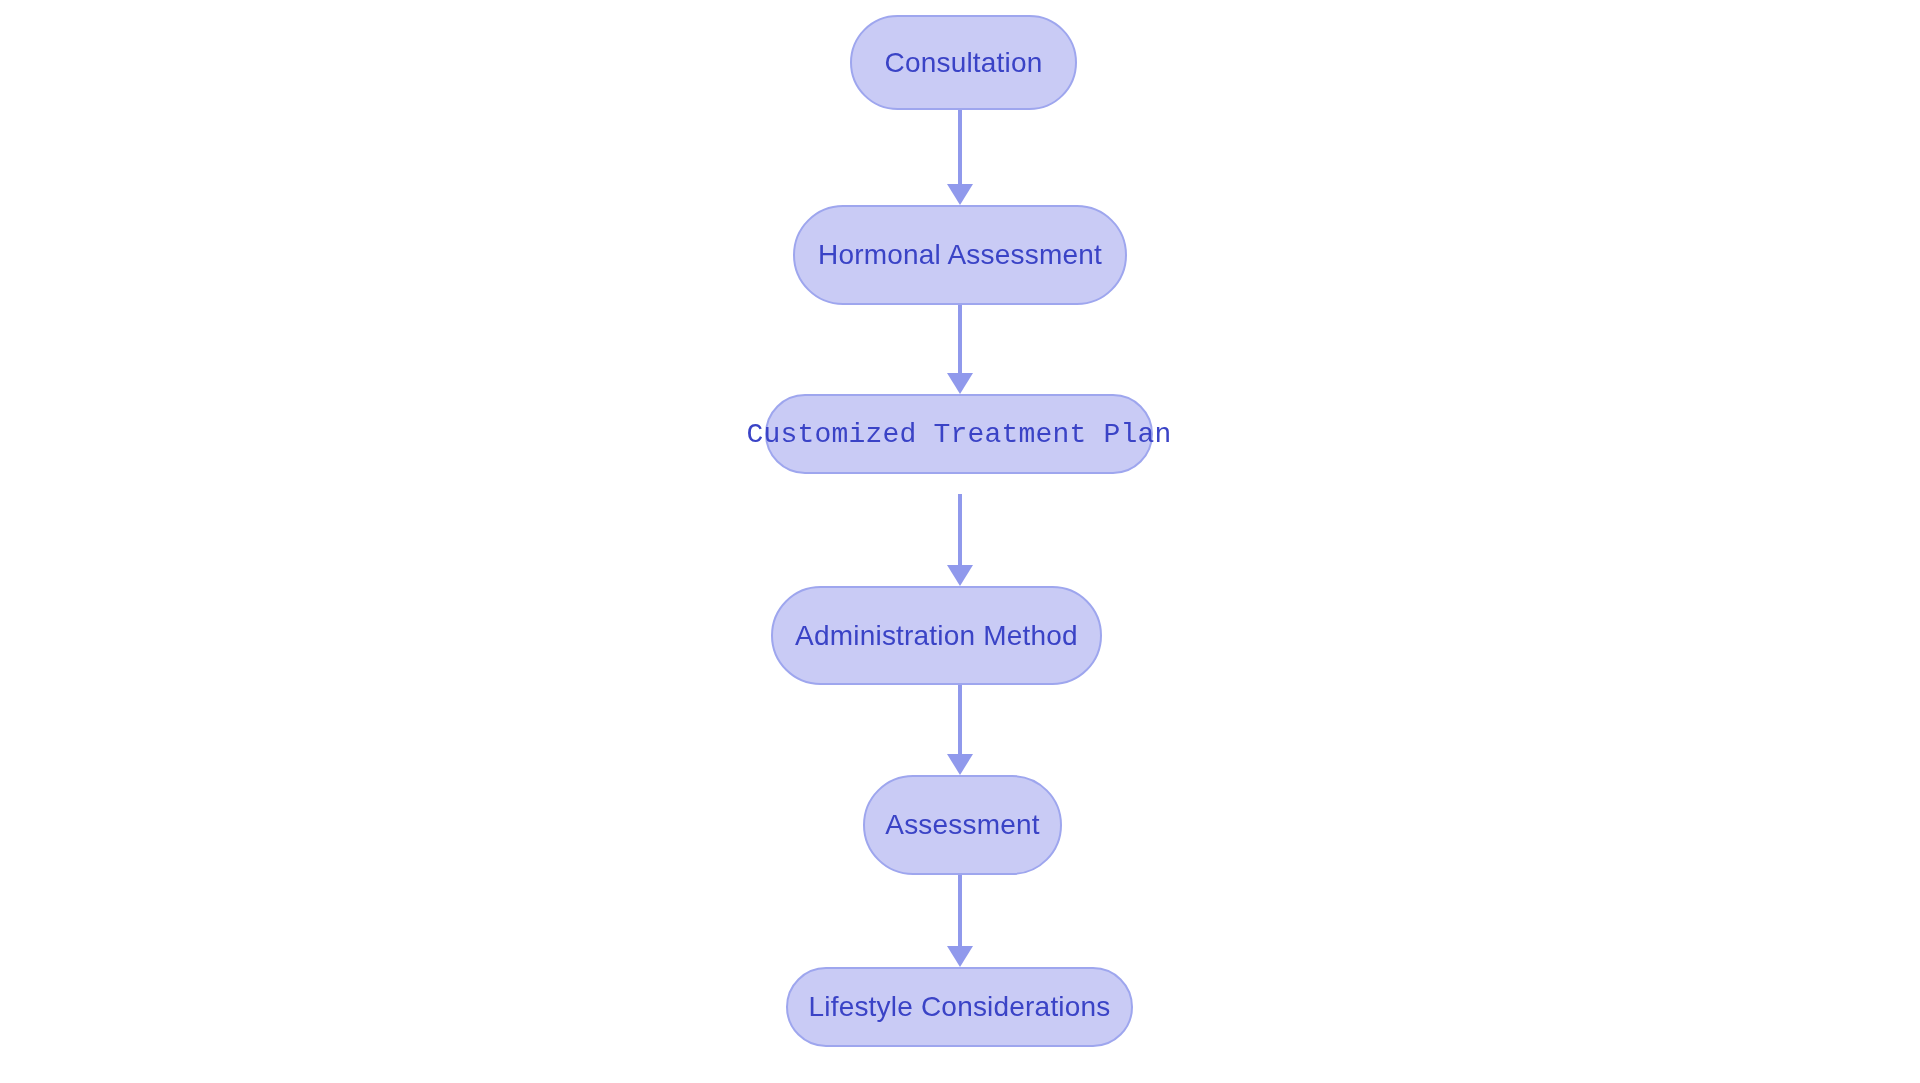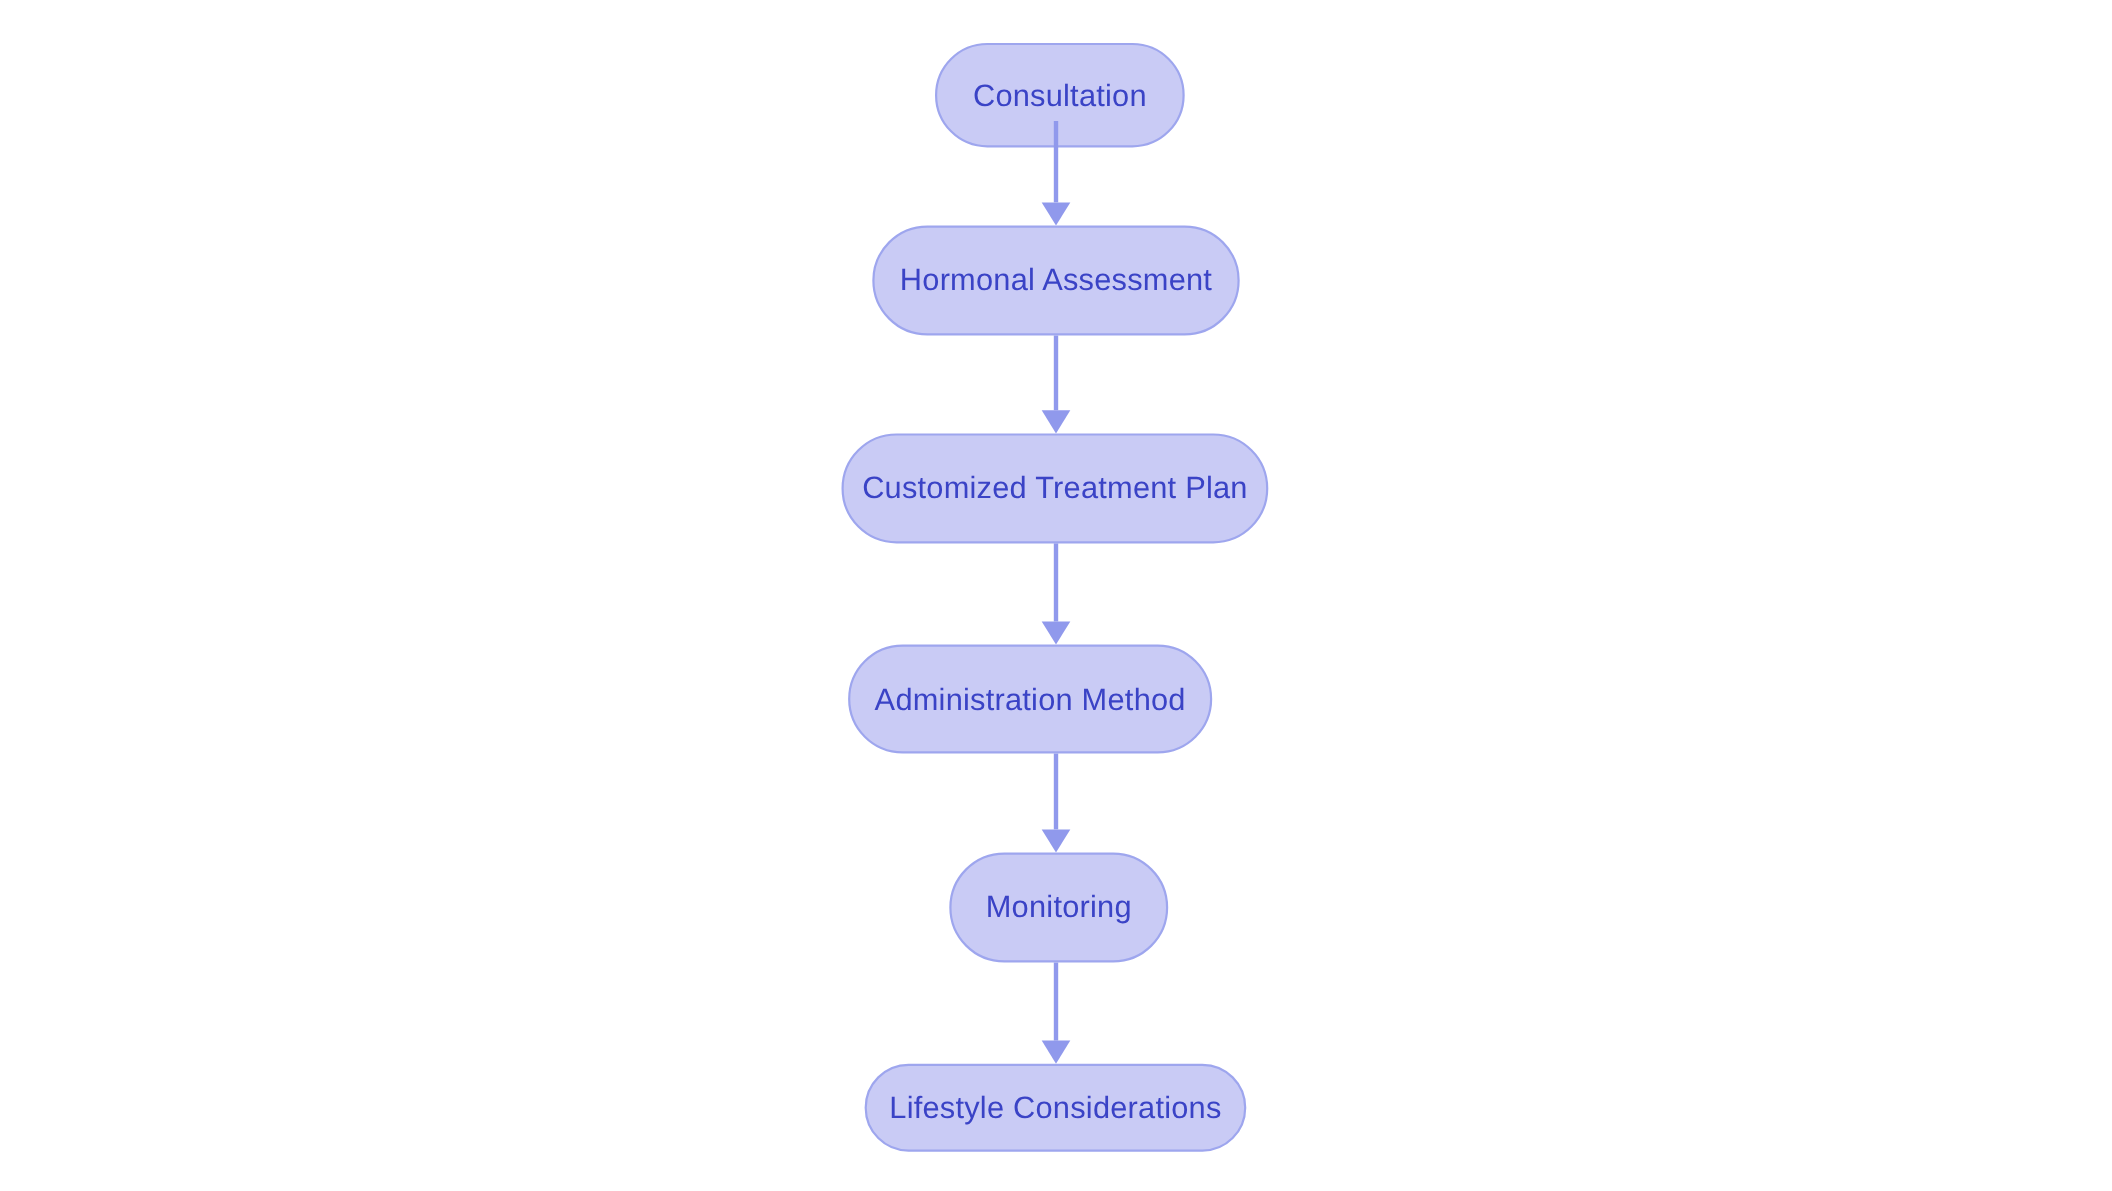--- a/index.html
+++ b/index.html
@@ -29,23 +29,23 @@
     border: 2px solid var(--node-border);
     border-radius: 50px;
     display: flex;
     align-items: center;
     justify-content: center;
     color: var(--node-text);
     font-size: 28px;
     letter-spacing: 0.2px;
     white-space: nowrap;
   }
-  .n1 { left: 850px; top: 15px;  width: 227px; height: 95px; margin-top: 24px; }
+  .n1 { left: 850px; top: 15px;  width: 227px; height: 95px; }
   .n2 { left: 793px; top: 205px; width: 334px; height: 100px; }
-  .n3 { left: 765px; top: 394px; width: 388px; height: 100px; }
+  .n3 { left: 765px; top: 394px; width: 388px; height: 80px; font-family: Liberation Mono, monospace; }
   .n4 { left: 771px; top: 586px; width: 331px; height: 99px; }
   .n5 { left: 863px; top: 775px; width: 199px; height: 100px; }
   .n6 { left: 786px; top: 967px; width: 347px; height: 80px; }
 
   .arrow {
     position: absolute;
     left: 947px;
     width: 26px;
     display: flex;
     flex-direction: column;
@@ -104,21 +104,21 @@
   <div class="node n4">
     <span>Administration Method</span>
   </div>
 
   <div class="arrow a4">
     <div class="arrow-line"></div>
     <div class="arrow-head"></div>
   </div>
 
   <div class="node n5">
-    <span>Monitoring</span>
+    <span>Assessment</span>
   </div>
 
   <div class="arrow a5">
     <div class="arrow-line"></div>
     <div class="arrow-head"></div>
   </div>
 
   <div class="node n6">
     <span>Lifestyle Considerations</span>
   </div>

